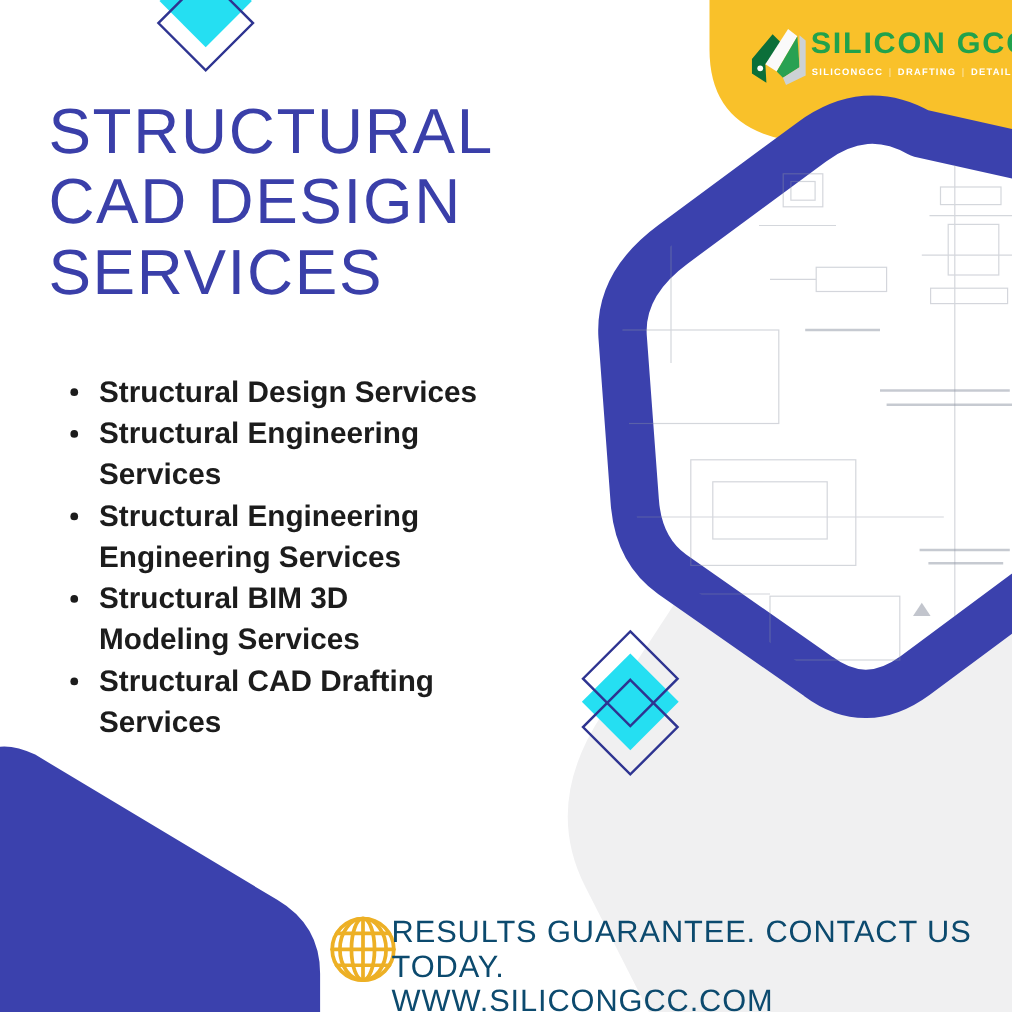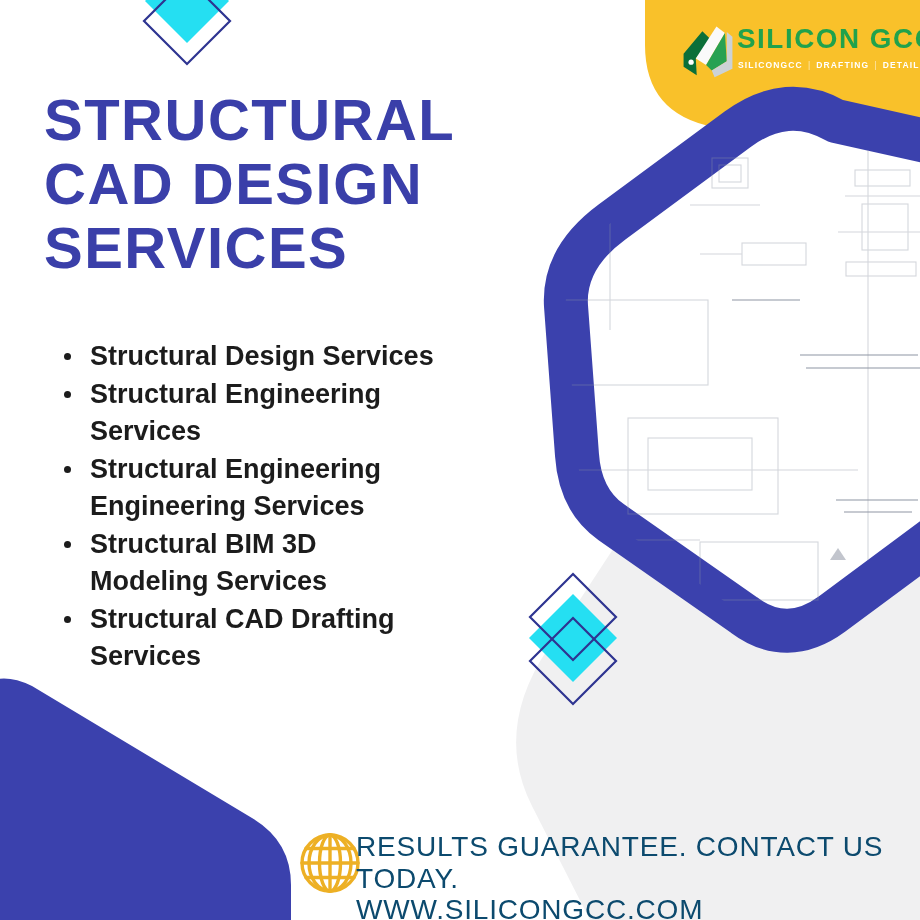--- a/index.html
+++ b/index.html
@@ -26,21 +26,21 @@
   .plan{stroke:var(--plan-gray);fill:none;stroke-width:1.1;opacity:.38;}
   .plan-bold{stroke:var(--plan-gray);fill:none;stroke-width:2.2;opacity:.5;}
   .plan-fill{fill:var(--plan-gray);opacity:.55;}
   .diamond-cyan{fill:var(--accent-cyan);}
   .diamond-line{fill:none;stroke:var(--outline-indigo);stroke-width:2.2;}
   .globe-stroke{stroke:var(--globe-amber);fill:none;stroke-width:3.4;stroke-linecap:round;}
 
   .page-title{
     position:absolute;left:44px;top:88px;
     color:var(--title-blue);
-    font-size:58px;font-weight:bold;line-height:64px;letter-spacing:1.5px;
+    font-size:58px;font-weight:normal;line-height:64px;letter-spacing:1.5px;
   }
   .services{
     position:absolute;left:64px;top:338px;width:420px;
     list-style:none;color:var(--text-dark);
     font-size:27px;line-height:37.5px;font-weight:bold;
   }
   .services li{display:flex;align-items:flex-start;}
   .bullet{
     width:7px;height:7px;border-radius:50%;background:var(--text-dark);
     margin:15px 19px 0 0;flex:none;

